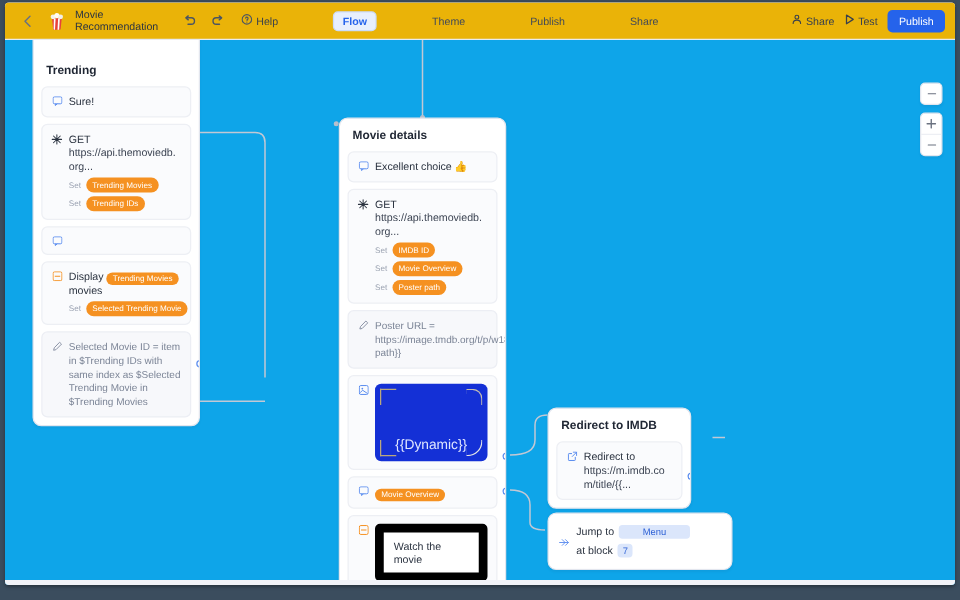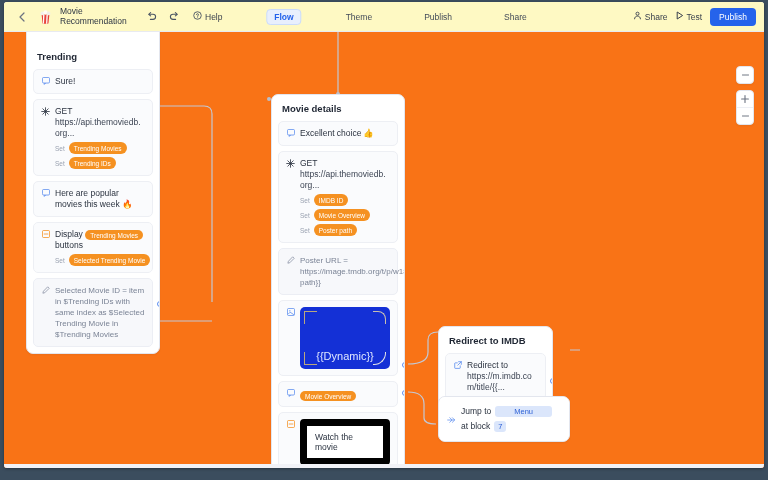--- a/index.html
+++ b/index.html
@@ -19,21 +19,21 @@
     background: #ffffff;
     border-radius: 3px;
     overflow: hidden;
     box-shadow: 0 1px 3px rgba(0,0,0,.35);
   }
 
   
   #topbar {
     position: relative;
     height: 30px;
-    background: #fef9c3;
+    background: #eab308;
     border-bottom: 1px solid #e8eaf0;
     display: flex;
     align-items: center;
   }
   .tb-left { display: flex; align-items: center; gap: 7px; padding-left: 10px; }
   .back-chev {
     width: 16px; height: 16px;
     display: flex; align-items: center; justify-content: center;
     color: #6b7280; font-size: 11px; cursor: pointer;
   }
@@ -83,21 +83,21 @@
   .publish-btn {
     background: #2563eb; color: #fff; font-size: 8.5px;
     padding: 4px 9px; border-radius: 4px; cursor: pointer;
     font-weight: 500;
   }
 
   
   #canvas {
     position: relative;
     height: 436px;
-    background: #f97316;
+    background: #0ea5e9;
     overflow: hidden;
   }
   #edges { position: absolute; inset: 0; pointer-events: none; }
 
   
   .node {
     position: absolute;
     background: #ffffff;
     border: 1px solid #e3e6ee;
     border-radius: 7px;
@@ -331,38 +331,35 @@
           </div>
         </div>
 
         <div class="blk">
           <span class="blk-ico">
             <svg width="8" height="8" viewBox="0 0 9 9">
                 <rect x=".5" y=".5" width="8" height="6.3" rx="1.4" fill="none" stroke="#5b8def" stroke-width=".9"></rect>
                 <path d="M2.6 6.8L2.6 8.4 4.2 6.8" fill="none" stroke="#5b8def" stroke-width=".9" stroke-linejoin="round"></path>
               </svg>
           </span>
-          <div class="blk-main">
-            <div class="blk-txt">Here are popular movies this week 🔥</div>
-          </div>
         </div>
 
         <div class="blk">
           <span class="blk-ico">
             <svg width="8" height="8" viewBox="0 0 9 9">
                 <rect x=".5" y=".5" width="8" height="8" rx="1.4" fill="none" stroke="#f59121" stroke-width=".9"></rect>
                 <path d="M2.4 4.5h4.2" stroke="#f59121" stroke-width=".9" stroke-linecap="round"></path>
               </svg>
           </span>
           <div class="blk-main">
             <div class="blk-txt">
               <span>Display</span>
               <span class="tag-orange">Trending Movies</span>
             </div>
-            <div class="blk-txt">buttons</div>
+            <div class="blk-txt">movies</div>
             <div class="setrow">
               <span class="set-lbl">Set</span>
               <span class="tag-orange">Selected Trending Movie</span>
             </div>
           </div>
         </div>
 
         <div class="note">
           <span class="blk-ico">
             <svg width="8" height="8" viewBox="0 0 9 9">
@@ -484,21 +481,21 @@
           </span>
           <div class="blk-main">
             <div class="blk-txt">Redirect to</div>
             <div class="blk-url">https://m.imdb.com/title/{{...</div>
           </div>
         </div>
       </div>
       <div class="port" style="right:-4px; top:51px;"></div>
     </div>
 
-    <div class="node" style="left:434px; top:364px; width:132px; padding:0;">
+    <div class="node" style="left:434px; top:378px; width:148px; padding:0;">
       <div class="blk" style="border:none; background:#fff; align-items:center; padding:9px 8px;">
         <span class="blk-ico">
           <svg width="10" height="8" viewBox="0 0 11 8">
               <path d="M.8 4h8.4M6.6 1.2L9.4 4 6.6 6.8M3.4 1.2L6.2 4 3.4 6.8" fill="none" stroke="#5b8def" stroke-width=".9" stroke-linecap="round" stroke-linejoin="round"></path>
             </svg>
         </span>
         <div class="blk-main" style="display:flex; align-items:center; gap:4px; flex-wrap:wrap;">
           <span class="blk-txt">Jump to</span>
           <span class="tag-blue">Menu</span>
           <span class="blk-txt">at block</span>

